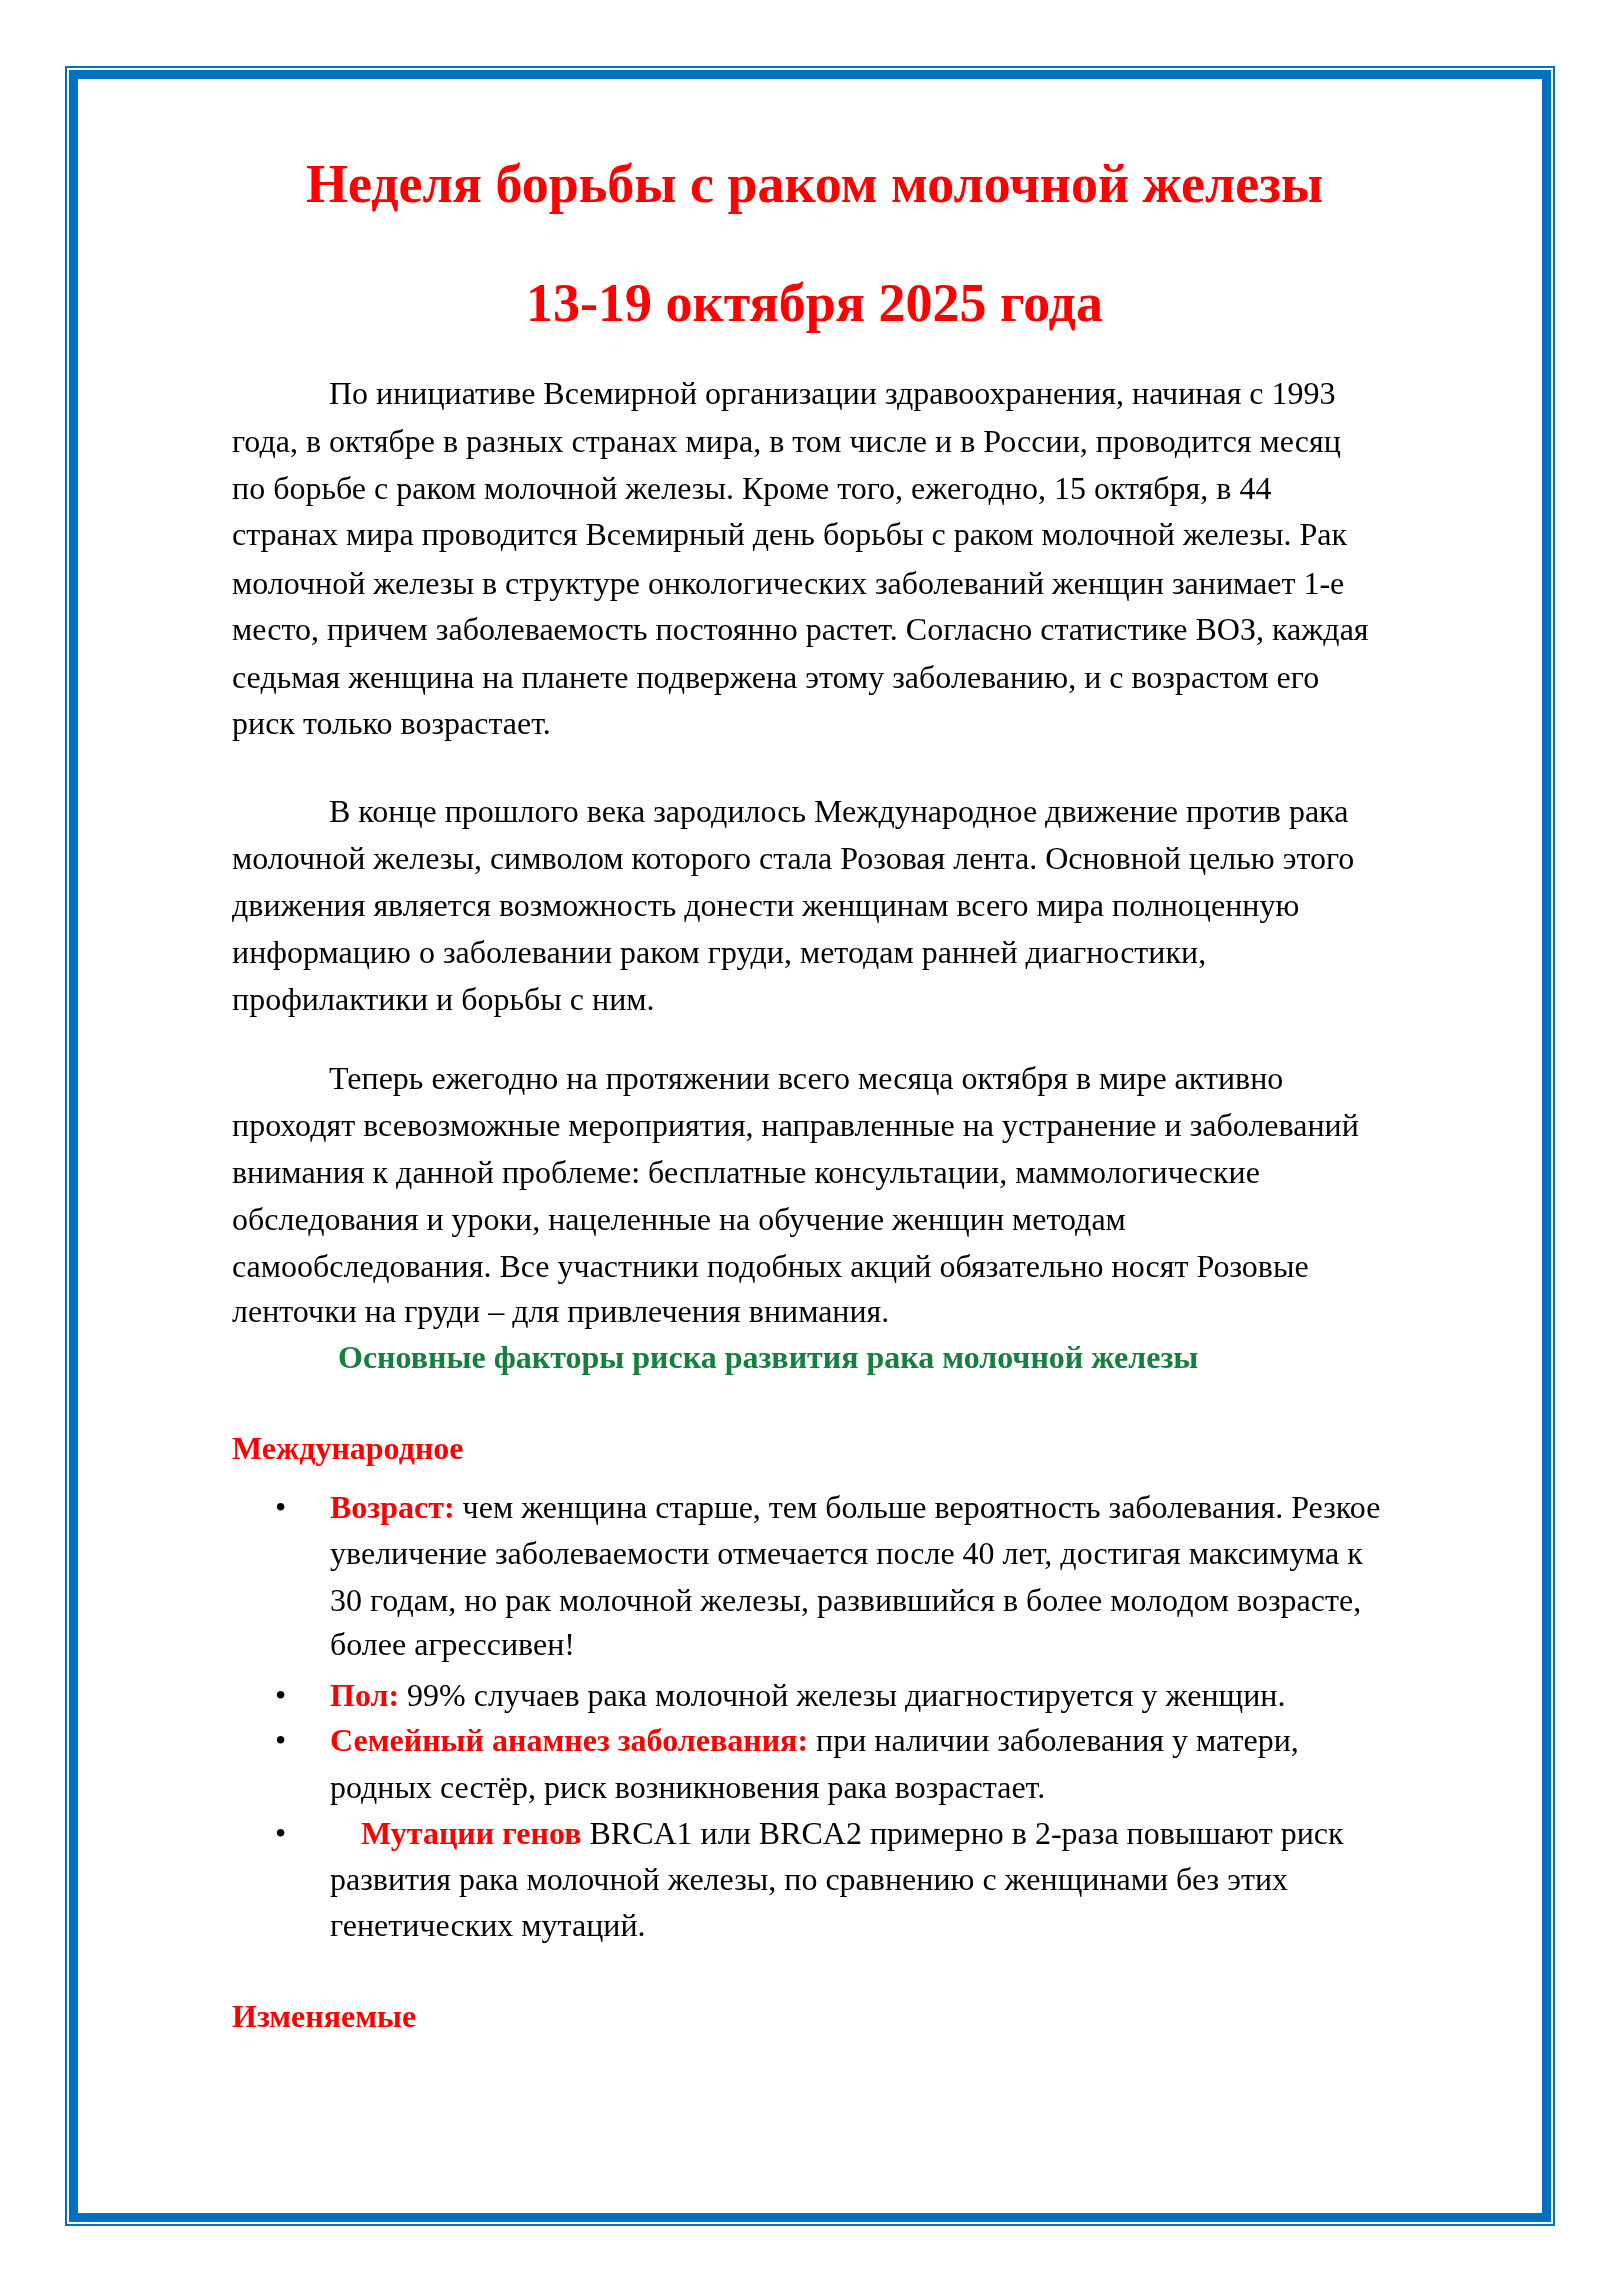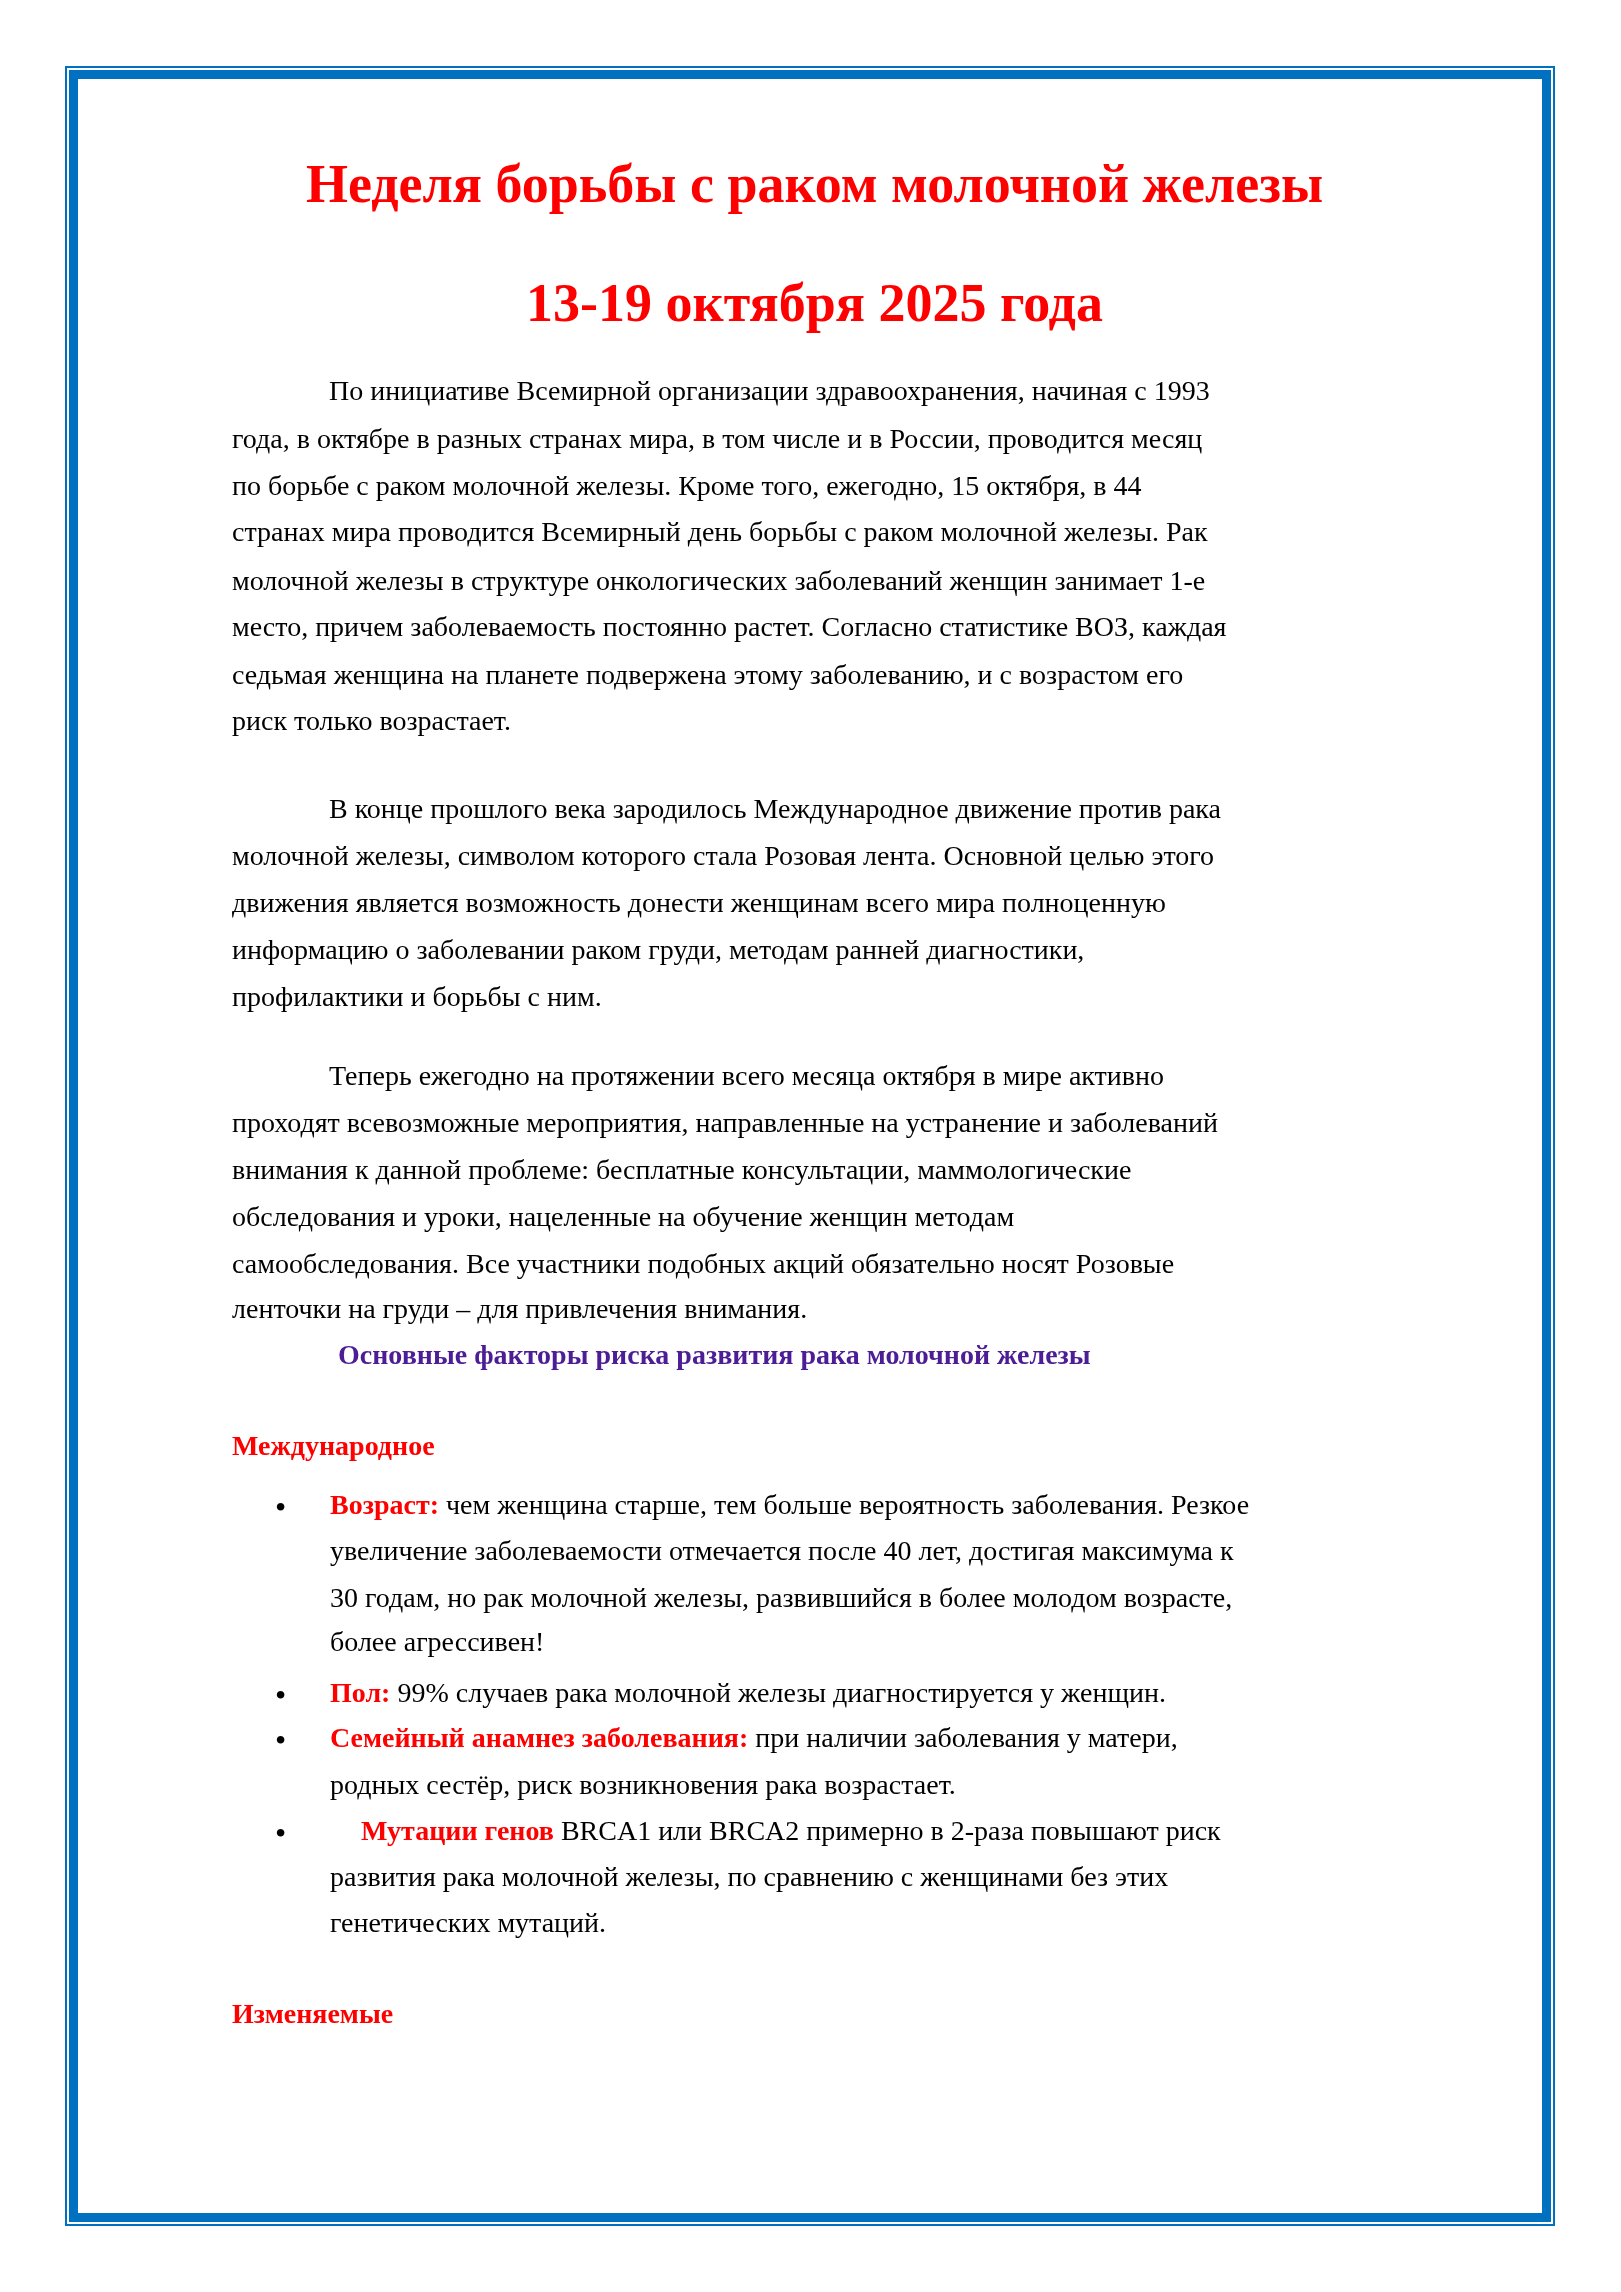--- a/index.html
+++ b/index.html
@@ -4,24 +4,24 @@
 <style>
   html, body { margin:0; padding:0; background:#ffffff; }
   body { width:1621px; height:2293px; position:relative; overflow:hidden;
          font-family:"Liberation Serif", "DejaVu Serif", serif; color:#000; }
   .frame-outer { position:absolute; left:65px; top:66px; width:1490px; height:2160px;
                  border:2px solid #0070C0; box-sizing:border-box; }
   .frame-inner { position:absolute; left:69px; top:70px; width:1482px; height:2152px;
                  border:9.8px solid #0070C0; box-sizing:border-box; }
   .line { position:absolute; white-space:nowrap; line-height:1; }
   .title { font-weight:bold; font-size:54px; color:#FF0000; left:4px; width:1621px; text-align:center; }
-  .body { font-size:28px; }
+  .body { font-size:32px; }
   .bold { font-weight:bold; }
   .red { color:#FF0000; }
-  .blue { color:#4c1d95; }
+  .blue { color:#15803d; }
   .bullet { position:absolute; font-size:32px; line-height:1; }
 </style>
 </head>
 <body>
 
 <div class="frame-outer"></div>
 <div class="frame-inner"></div>
 
 <div class="line title" style="top:157px;">Неделя борьбы с раком молочной железы</div>
 <div class="line title" style="top:276px;">13-19 октября 2025 года</div>

